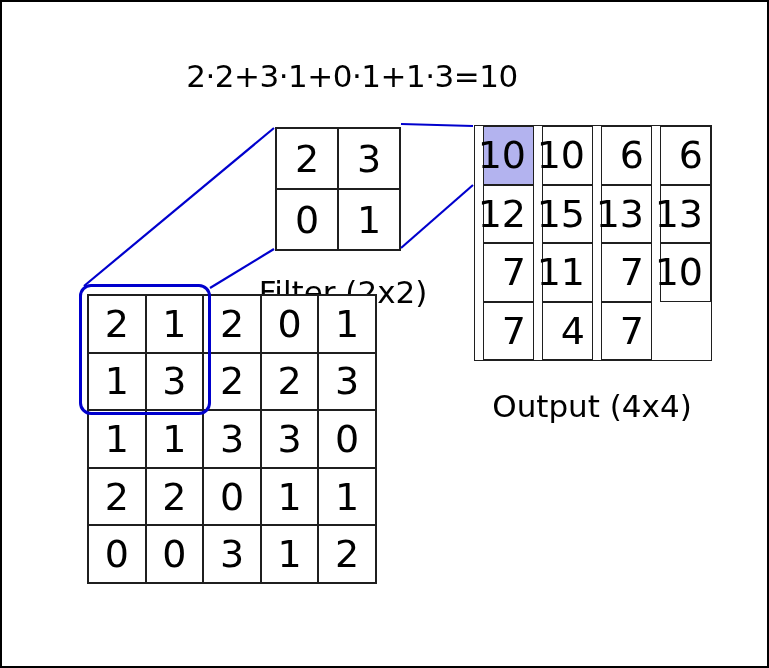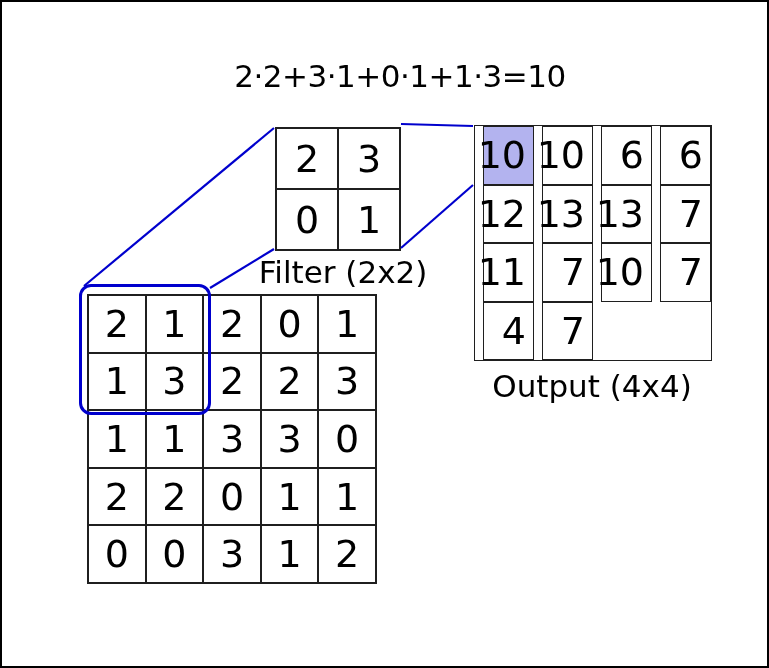--- a/index.html
+++ b/index.html
@@ -3,38 +3,38 @@
 <meta charset="utf-8">
 <style>
   html,body{margin:0;padding:0;background:#fff;}
   #canvas{
     position:relative;width:769px;height:668px;background:#ffffff;
     border:2px solid #000;box-sizing:border-box;overflow:hidden;
     font-family:"DejaVu Sans","Liberation Sans",sans-serif;color:#000;
   }
   .equation{
     position:absolute;top:56px;left:0;width:700px;text-align:center;
-    font-size:31px;letter-spacing:-0.5px;white-space:nowrap;margin-left:48px;
+    font-size:31px;letter-spacing:-0.5px;white-space:nowrap;
   }
   .mtable{
     position:absolute;display:grid;border:1px solid #1f1f1f;box-sizing:content-box;
     background:#fff;
   }
   .cell{
     border:1px solid #1f1f1f;box-sizing:border-box;
     display:flex;align-items:center;justify-content:center;
     font-size:38px;line-height:1;background:#fff;
   }
   #filter-table{left:273px;top:125px;grid-template-columns:repeat(2,62px);grid-template-rows:repeat(2,61px);}
   #output-table{left:472px;top:123px;grid-template-columns:repeat(4,59px);grid-template-rows:repeat(4,58.5px);}
   #input-table{left:85px;top:292px;grid-template-columns:repeat(5,57.6px);grid-template-rows:repeat(5,57.6px);}
   #output-table .cell{justify-content:flex-end;padding-right:7px;margin-left:8px;}
   #output-table .cell.hl{background:#b3b3ef;}
   .tbl-label{
-    position:absolute;text-align:center;font-size:31px;white-space:nowrap;
+    position:absolute;text-align:center;font-size:31px;white-space:nowrap;margin-top:20px;
   }
   #filter-label{left:233px;top:252px;width:216px;}
   #output-label{left:472px;top:366px;width:236px;}
   #input-label{left:85px;top:585px;width:288px;}
   #window-rect{
     position:absolute;left:77px;top:282px;width:132px;height:131px;
     border:3px solid #0000cd;border-radius:12px;box-sizing:border-box;
     background:transparent;
   }
   #connector-svg{position:absolute;left:0;top:0;pointer-events:none;}
@@ -53,20 +53,21 @@
     <div class="cell">1</div>
   </div>
   <div class="tbl-label" id="filter-label">Filter (2x2)</div>
 
   <div class="mtable" id="output-table">
     <div class="cell hl">10</div>
     <div class="cell">10</div>
     <div class="cell">6</div>
     <div class="cell">6</div>
     <div class="cell">12</div>
+    <div class="cell">15</div>
     <div class="cell">13</div>
     <div class="cell">13</div>
     <div class="cell">7</div>
     <div class="cell">11</div>
     <div class="cell">7</div>
     <div class="cell">10</div>
     <div class="cell">7</div>
     <div class="cell">4</div>
     <div class="cell">7</div>
   </div>

